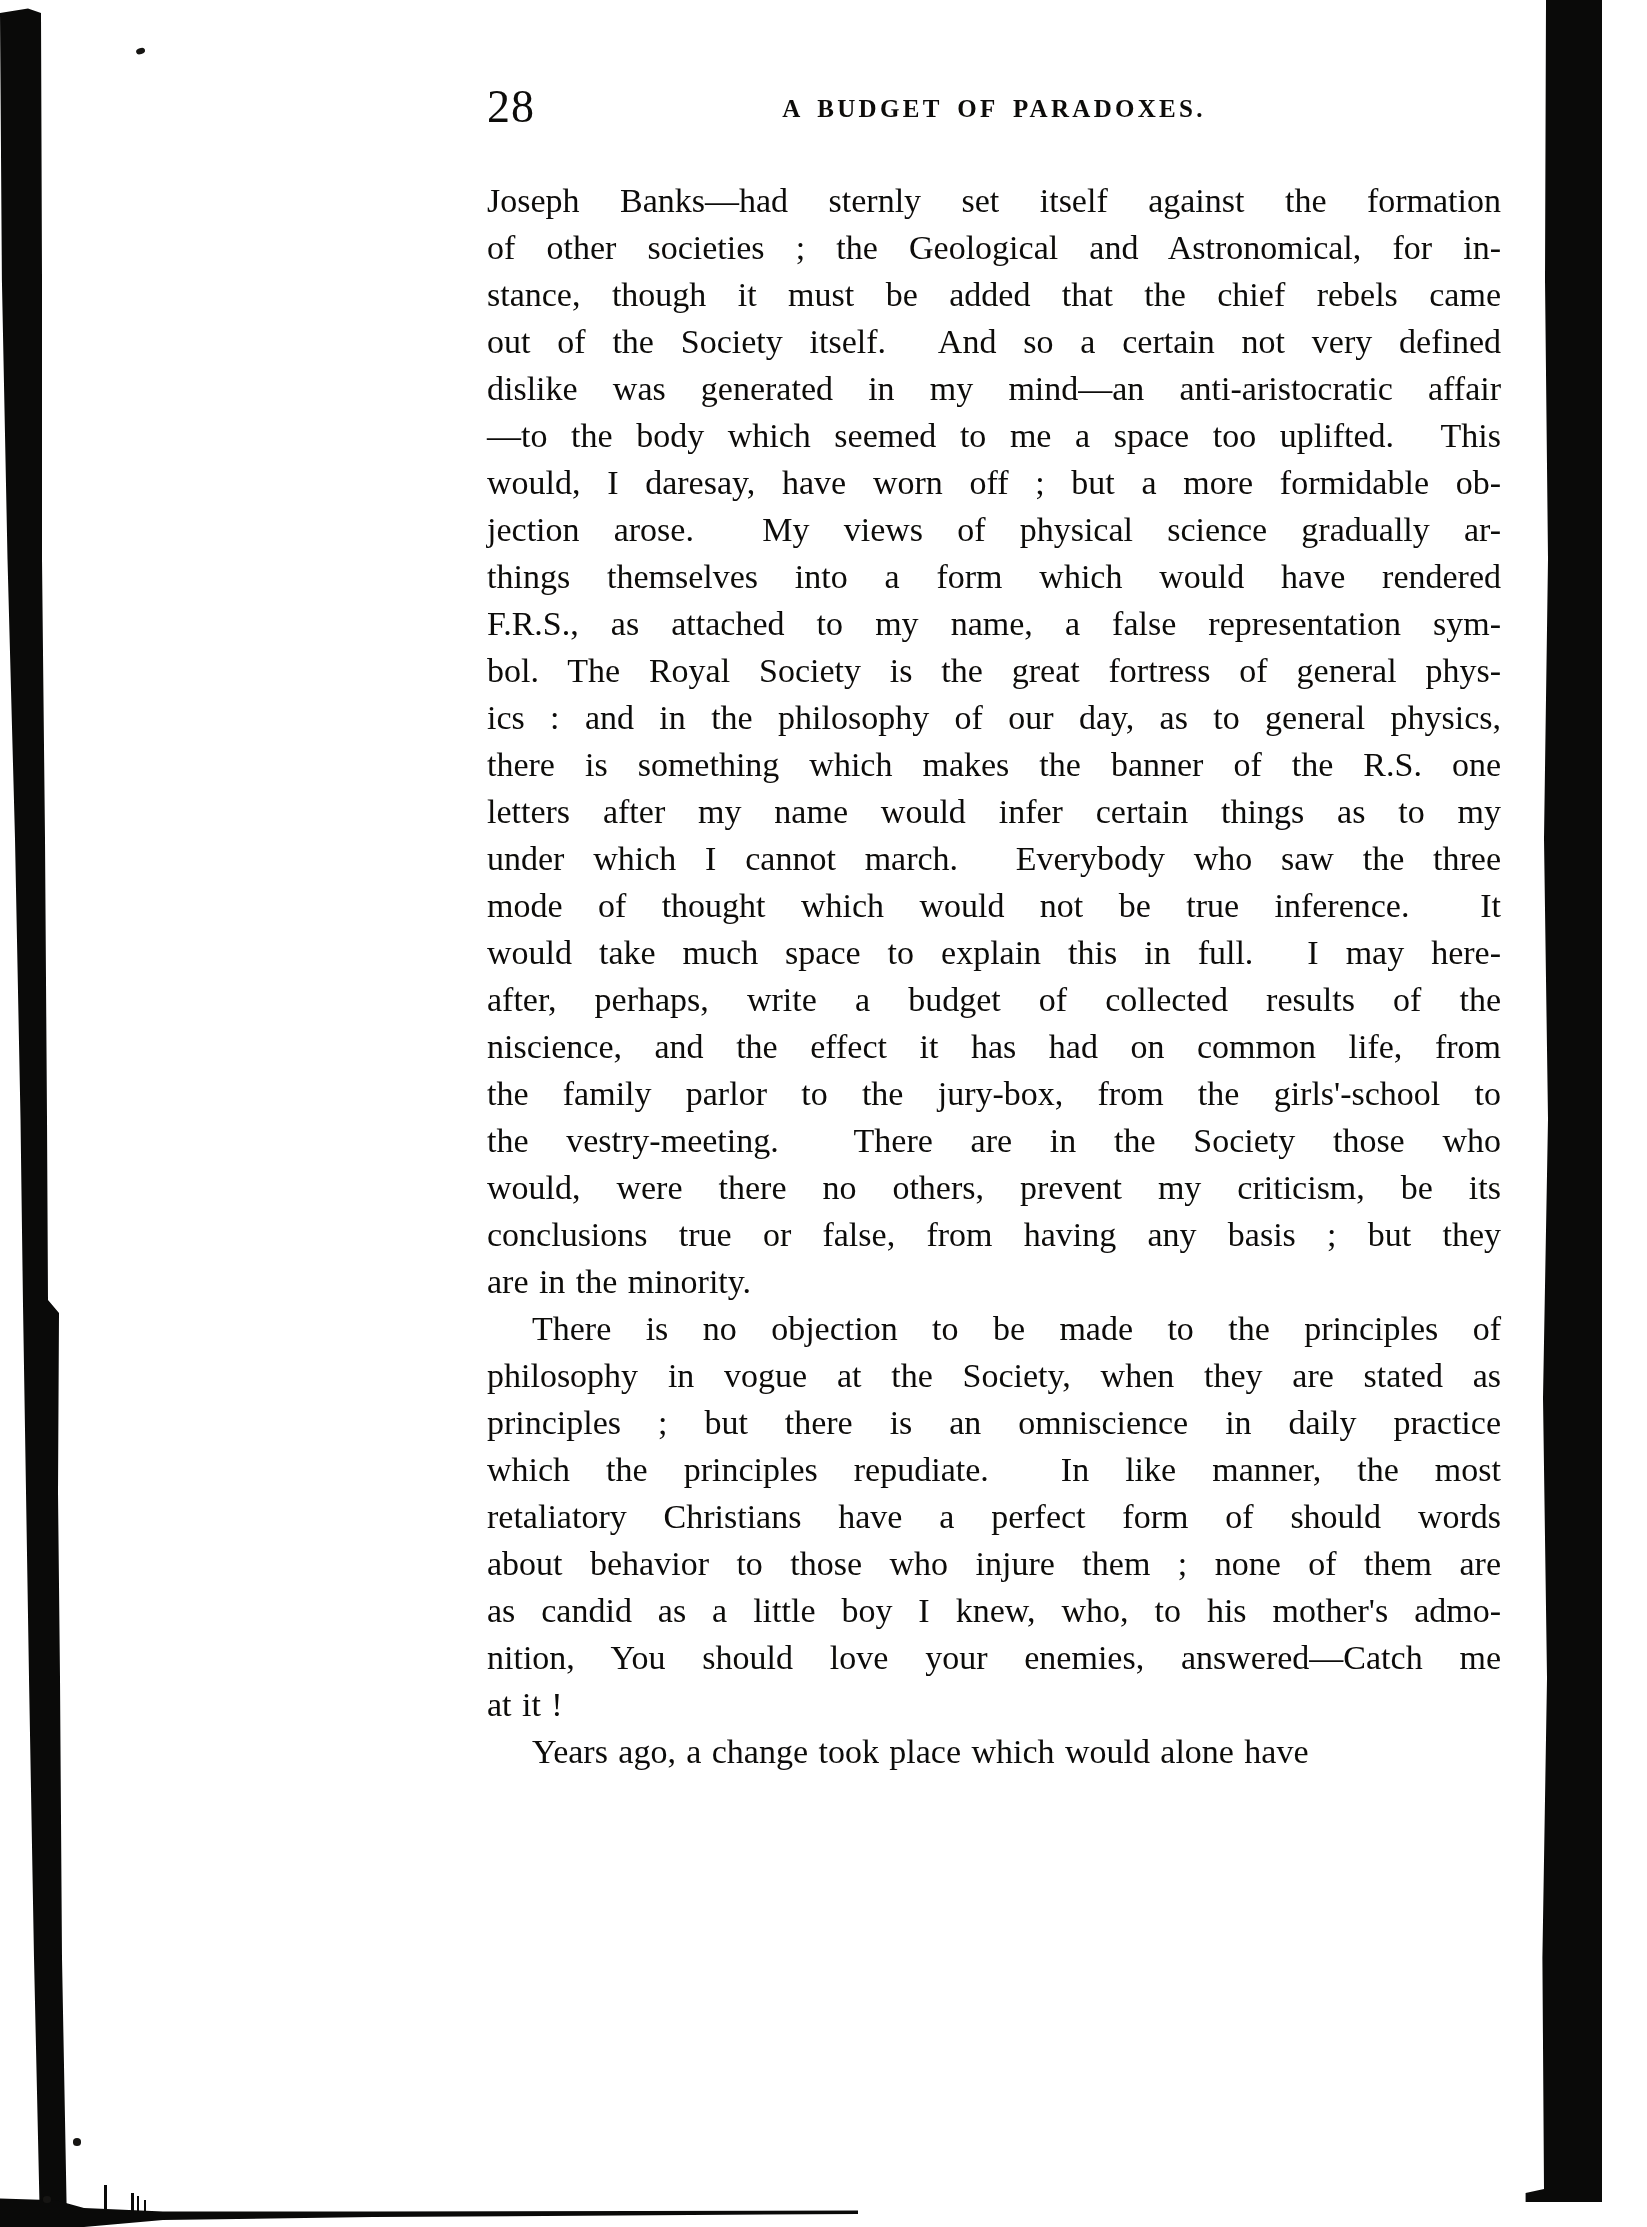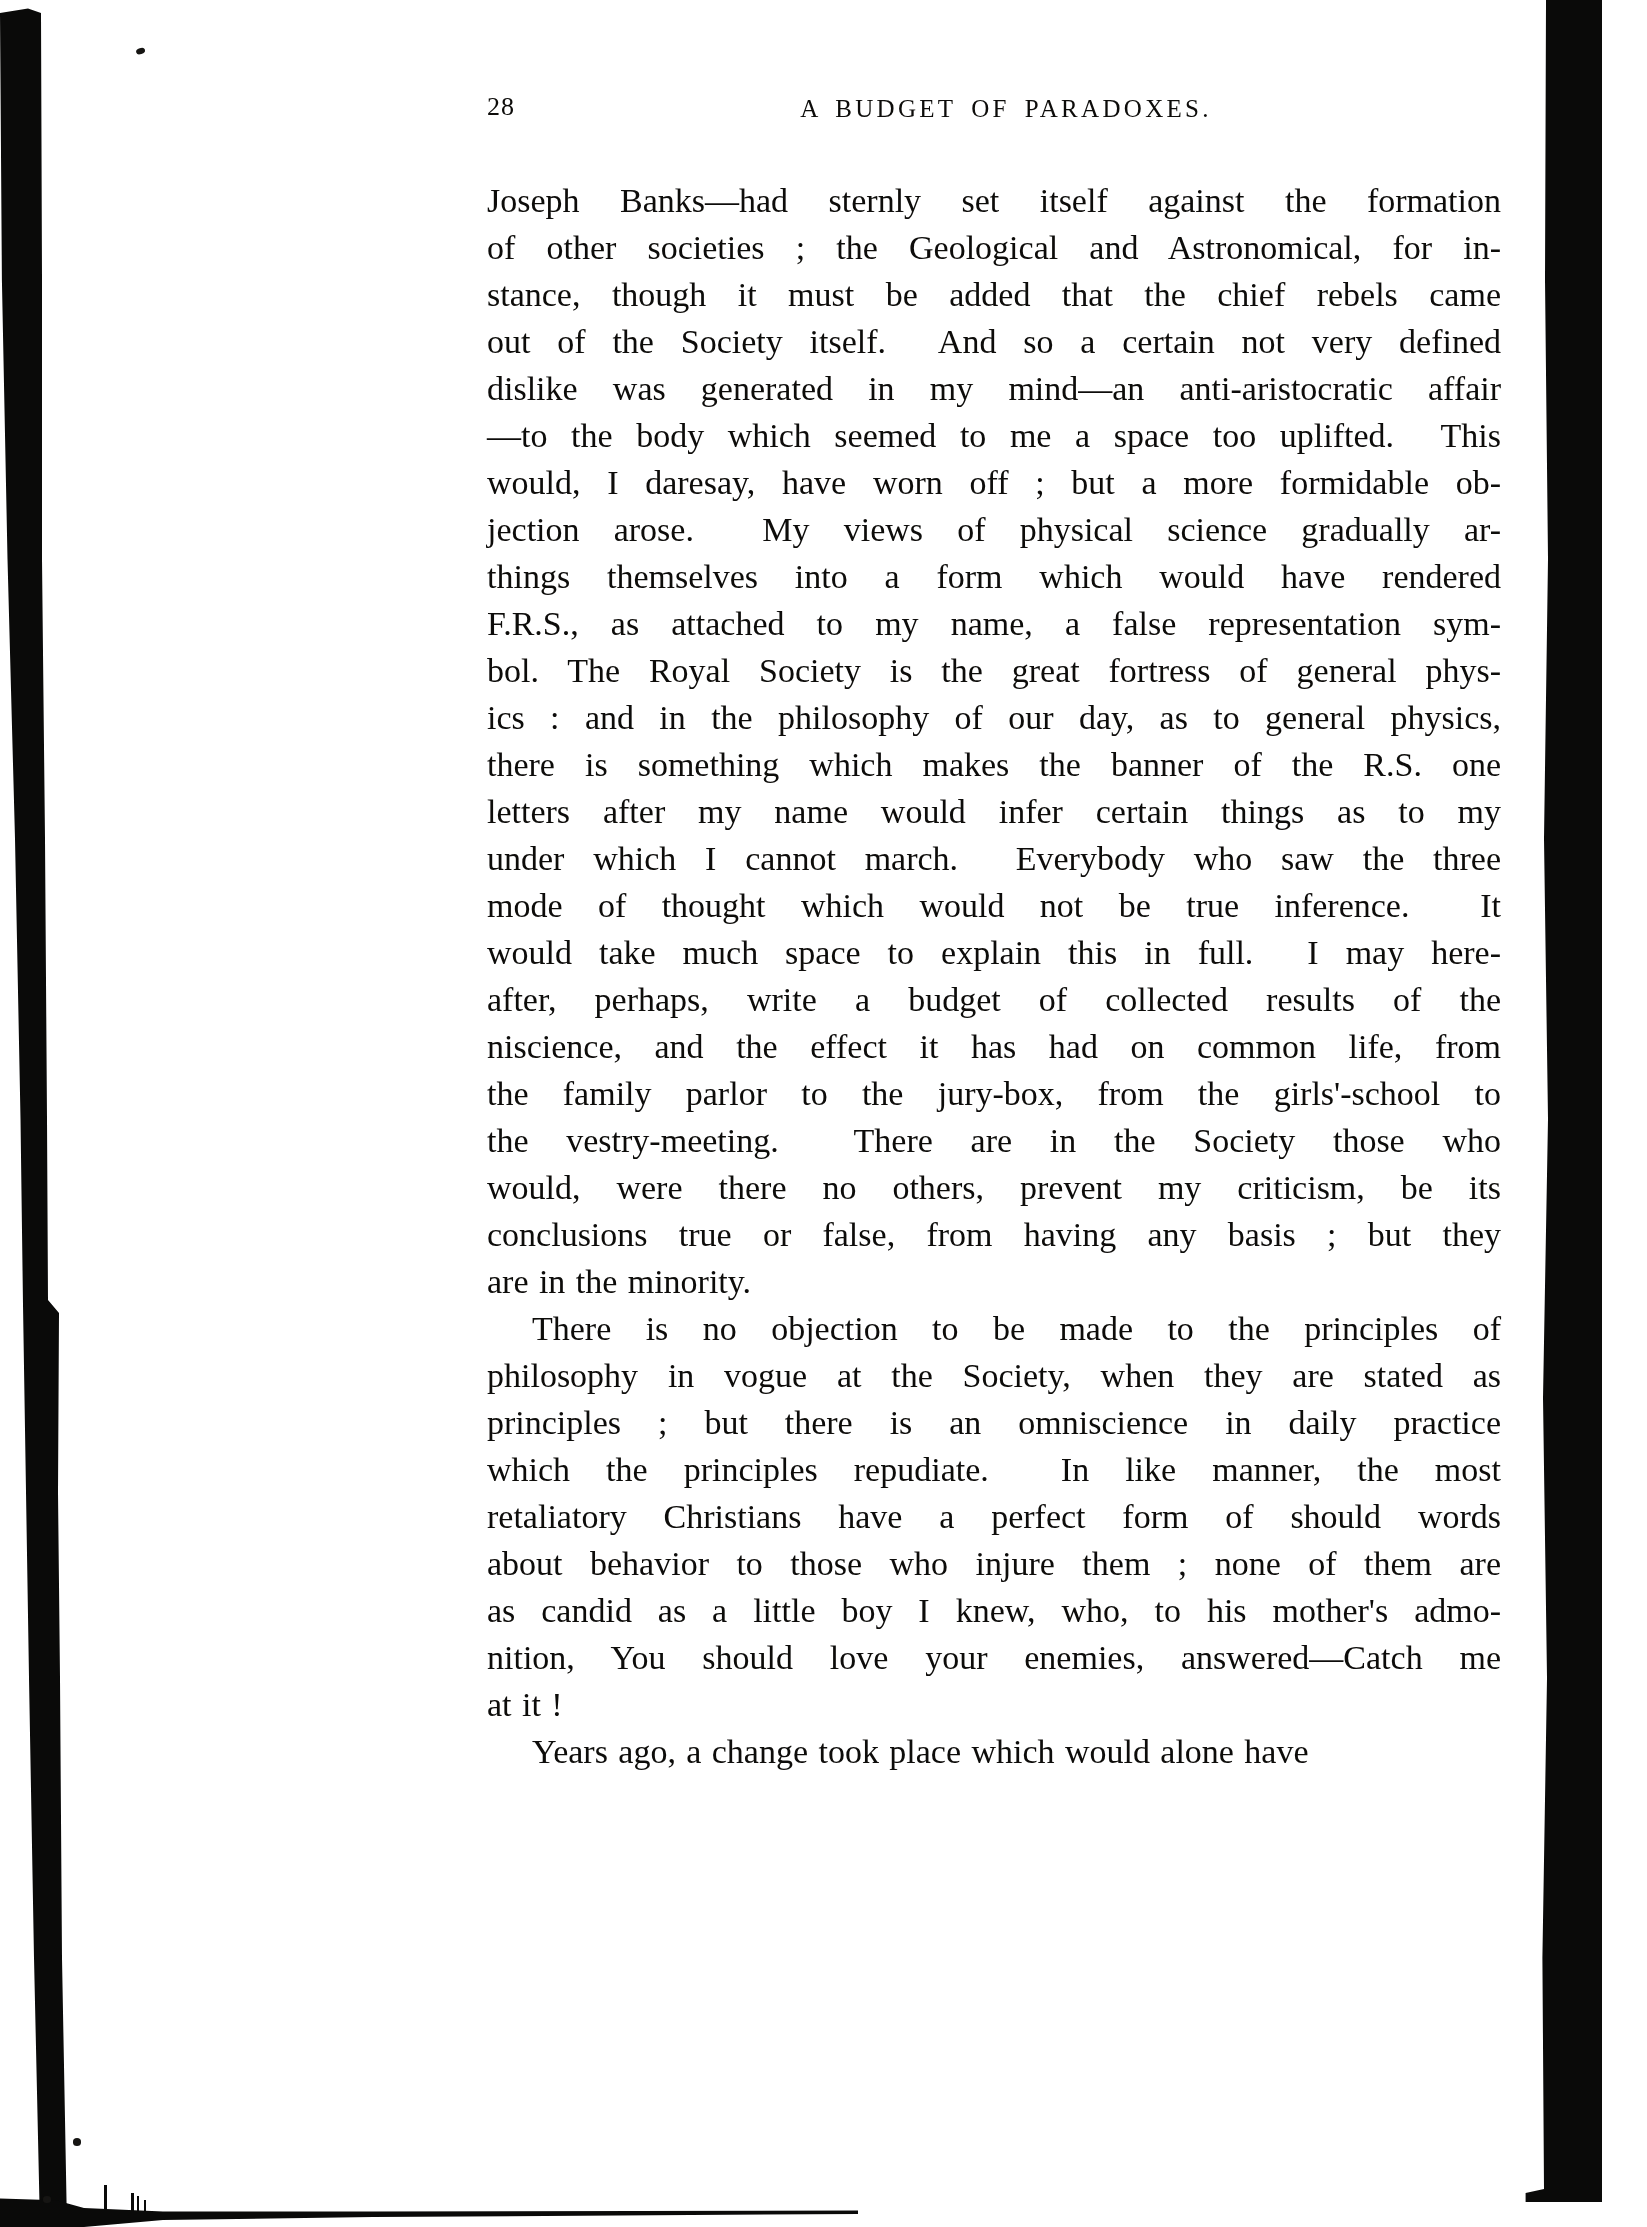--- a/index.html
+++ b/index.html
@@ -52,31 +52,31 @@
   .tick  { position: absolute; background: #0a0a09; }
 
   
   .header {
     position: absolute;
     left: 487px; top: 88px;
     width: 1014px; height: 41px;
   }
   .page-number {
     position: absolute; left: 0; top: 0;
-    font-size: 26px; line-height: 37px;
+    font-size: 46px; line-height: 37px;
     letter-spacing: 0.9px;
   }
   .running-title {
-    position: absolute; left: 12px; top: 5.6px;
+    position: absolute; left: 0; top: 5.6px;
     width: 100%;
     text-align: center;
     font-size: 25px; line-height: 30px;
     letter-spacing: 3.3px;
     word-spacing: 5.6px;
-    font-weight: normal;
+    font-weight: bold;
     font-stretch: condensed;
   }
 
   .text-block {
     position: absolute;
     left: 487px; top: 177px;
     width: 1014px;
     font-size: 34px;
     line-height: 47px;
     word-spacing: 1.9px;

